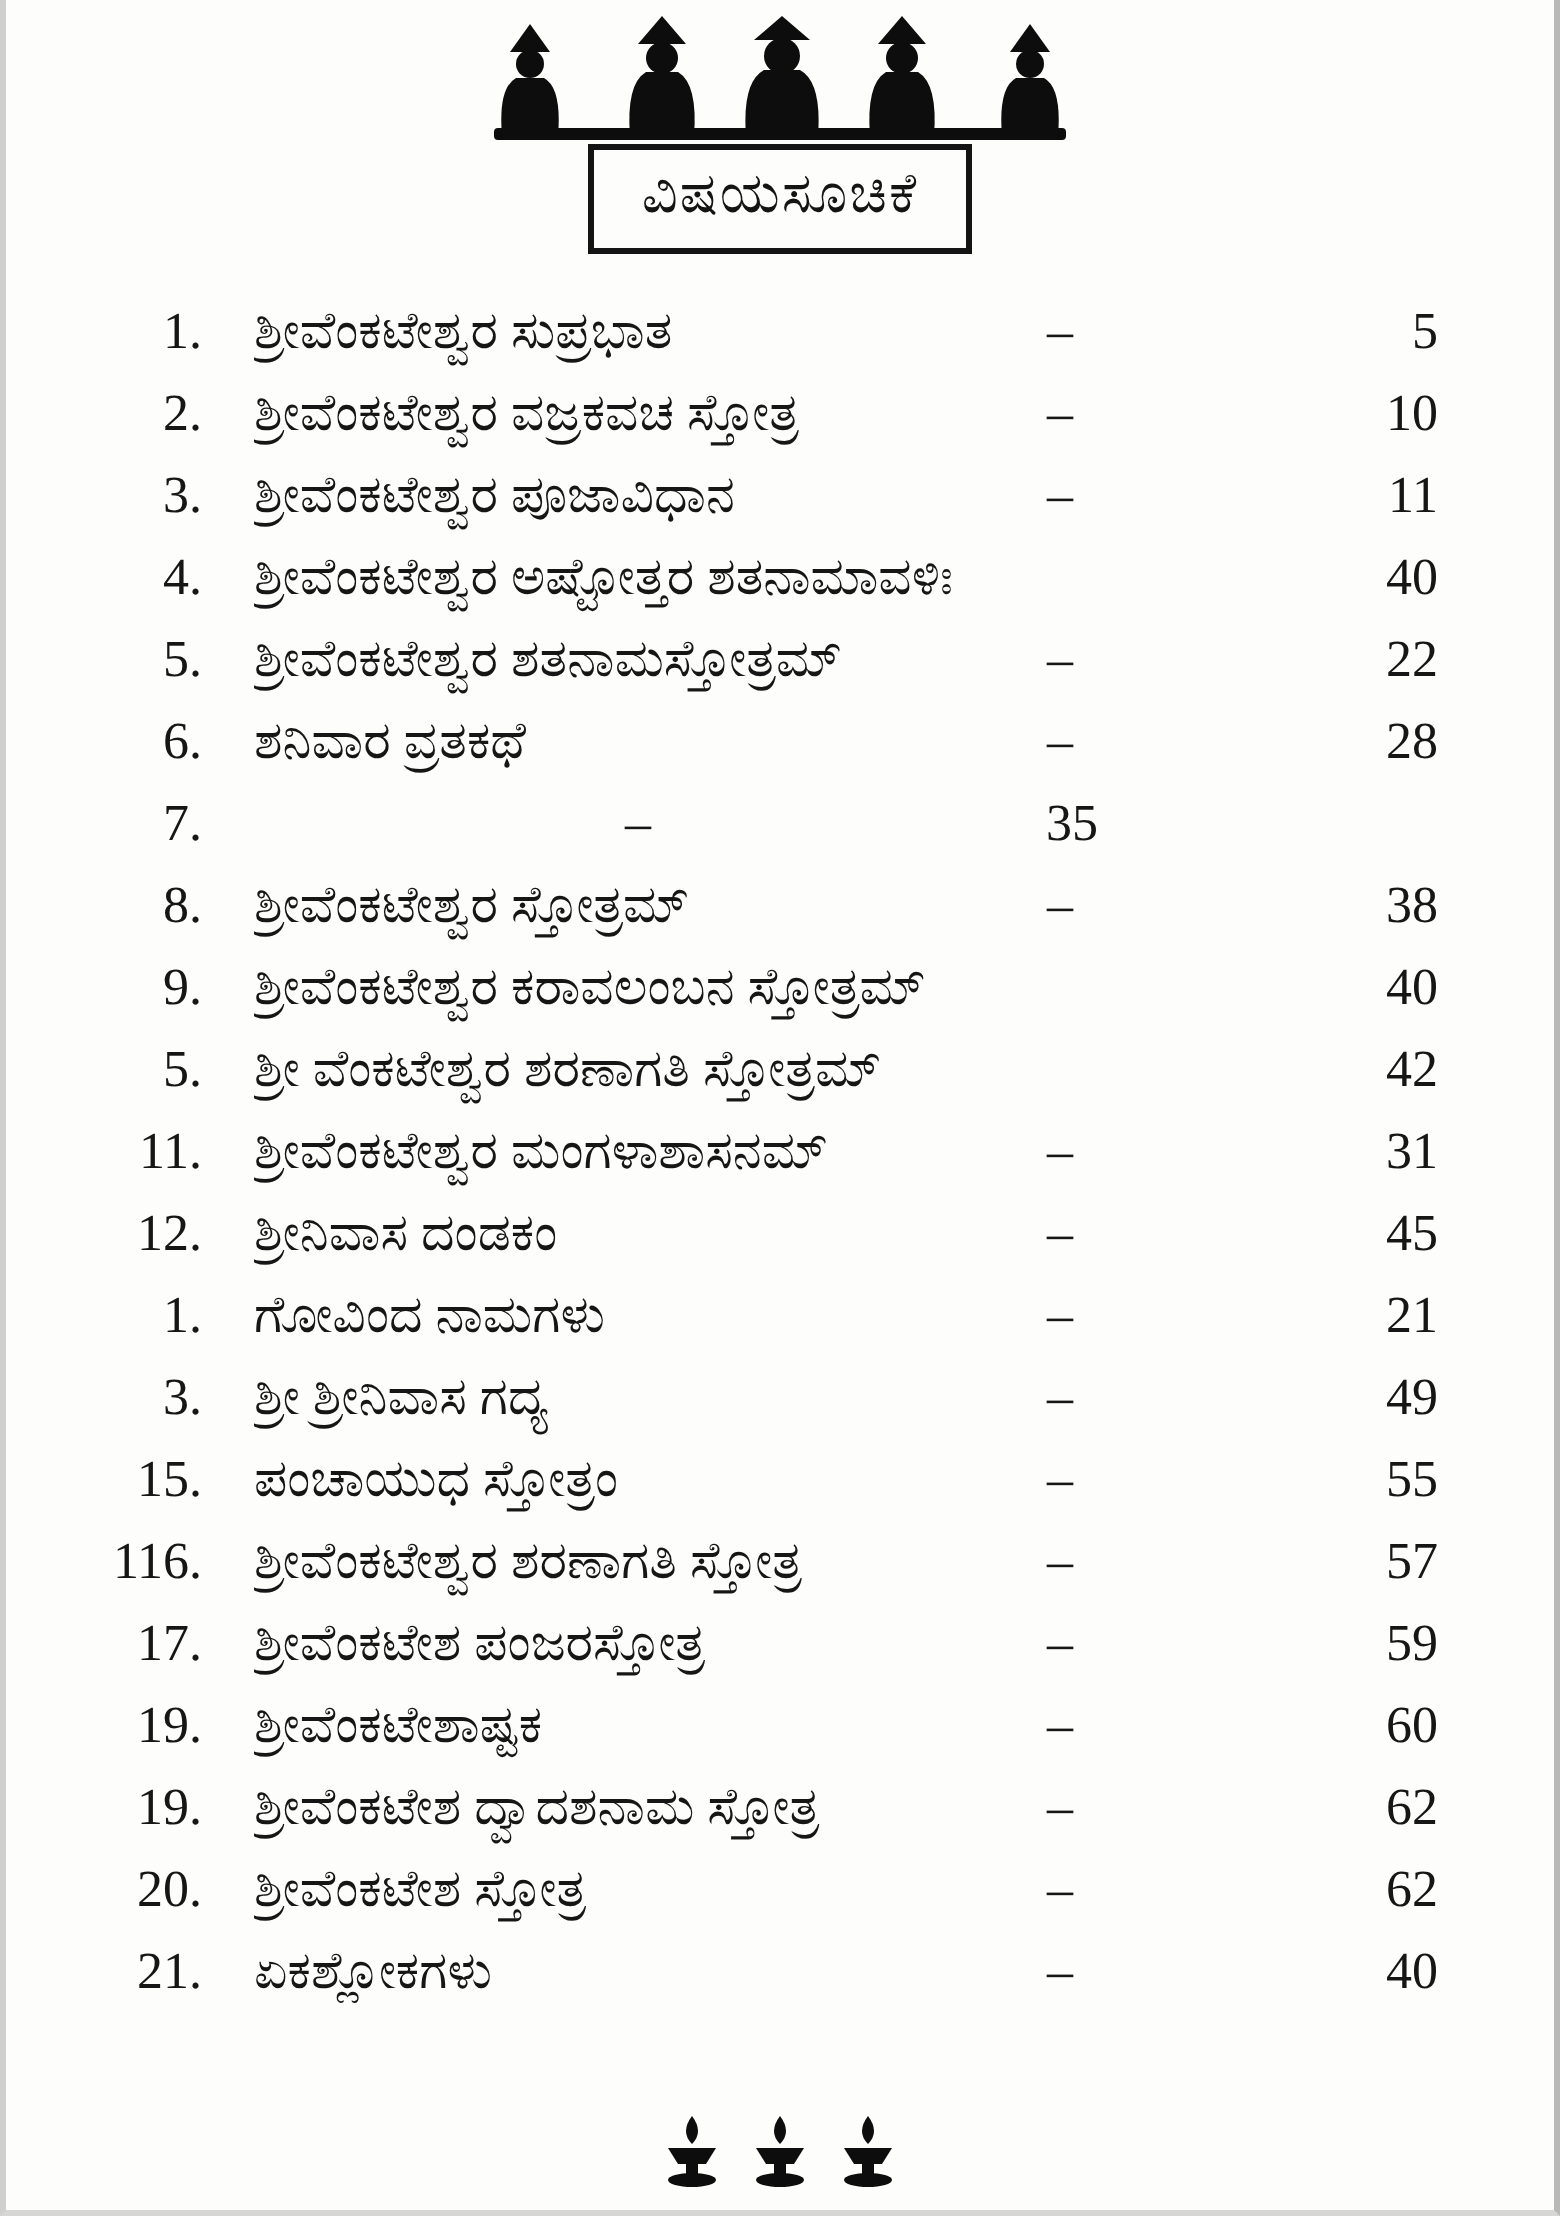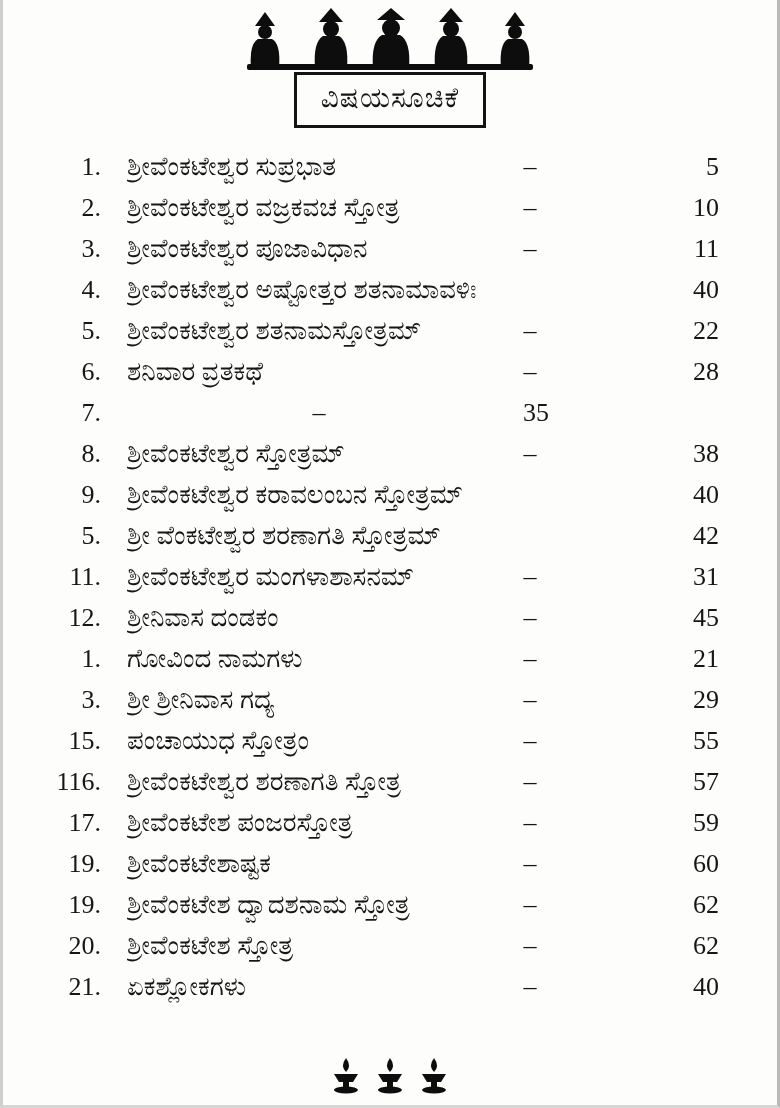--- a/index.html
+++ b/index.html
@@ -202,21 +202,21 @@
       <span class="toc-title">ಗೋವಿಂದ ನಾಮಗಳು</span>
       <span class="toc-dash">–</span>
       <span class="toc-page">21</span>
     </div>
 
     <div class="toc-row">
       <span class="toc-num">3.</span>
       <span></span>
       <span class="toc-title">ಶ್ರೀ ಶ್ರೀನಿವಾಸ ಗದ್ಯ</span>
       <span class="toc-dash">–</span>
-      <span class="toc-page">29</span>
+      <span class="toc-page">49</span>
     </div>
 
     <div class="toc-row">
       <span class="toc-num">15.</span>
       <span></span>
       <span class="toc-title">ಪಂಚಾಯುಧ ಸ್ತೋತ್ರಂ</span>
       <span class="toc-dash">–</span>
       <span class="toc-page">55</span>
     </div>
 

